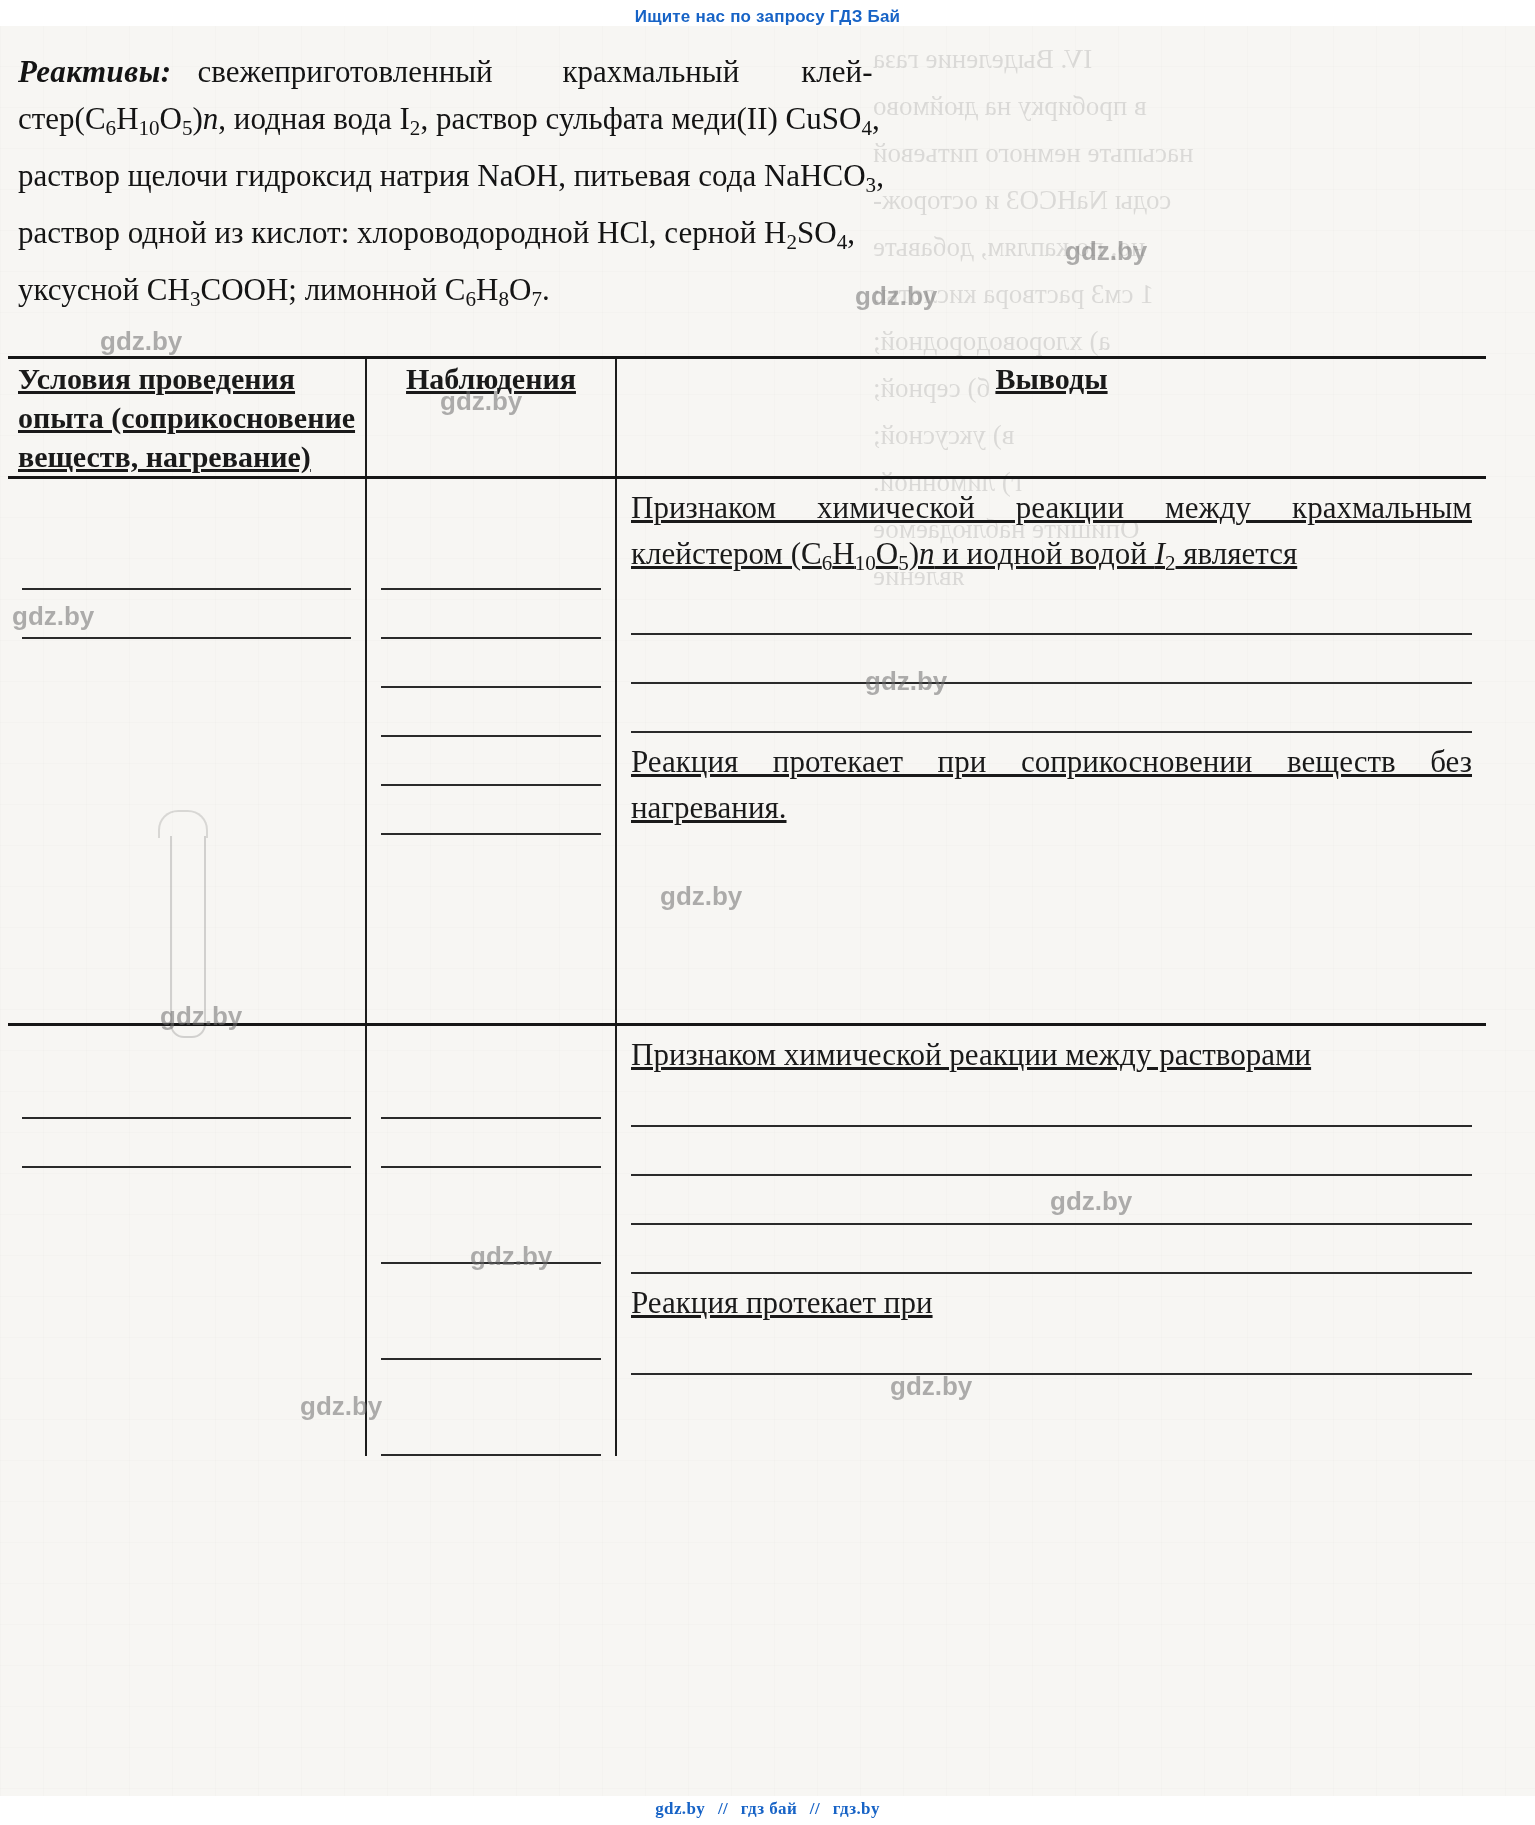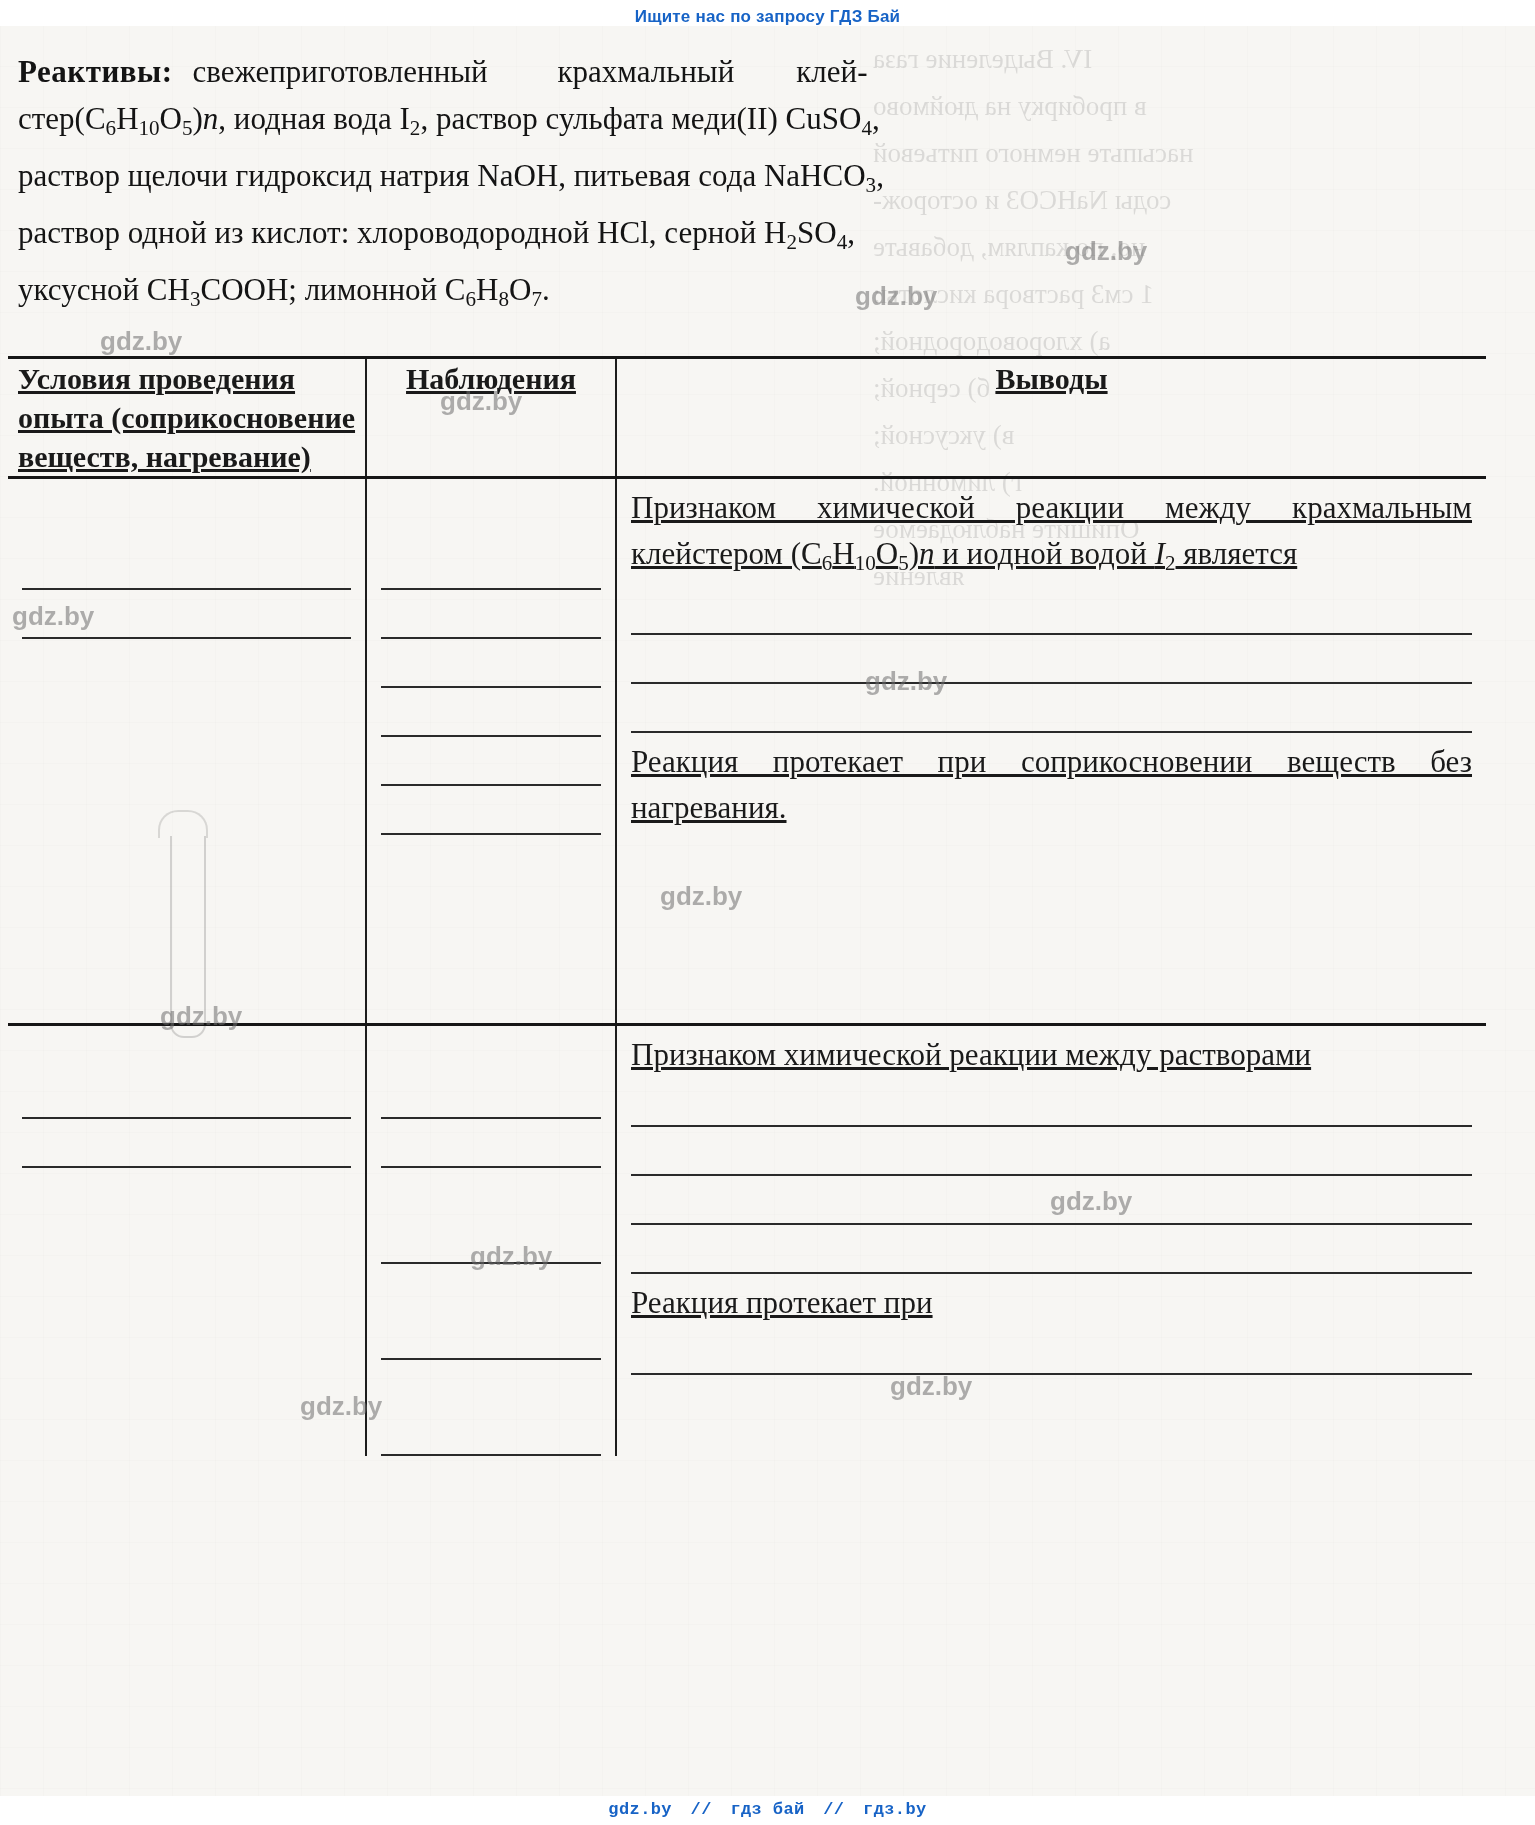--- a/index.html
+++ b/index.html
@@ -31,21 +31,21 @@
     color: #1763c6;
     background: #ffffff;
     letter-spacing: 0.2px;
   }
   .banner-bottom {
     position: absolute;
     bottom: 6px;
     left: 0;
     width: 1535px;
     text-align: center;
-    font-family: Liberation Mono, monospace;
+    font-family: Liberation Serif, serif;
     font-size: 17px;
     font-weight: bold;
     color: #1763c6;
     letter-spacing: 0.4px;
   }
   .banner-bottom span { margin: 0 4px; }
 
   
   .page {
     position: absolute;
@@ -83,21 +83,22 @@
     top: 22px;
     width: 1460px;
     font-size: 31px;
     line-height: 47px;
     text-align: justify;
     color: #141414;
   }
   .reagents .lbl {
     font-weight: bold;
     letter-spacing: 0.5px;
-    margin-right: 20px;
+    margin-right: 26px;
+    font-style: italic;
   }
   sub { font-size: 0.68em; vertical-align: -0.28em; }
   .ital { font-style: italic; }
 
   
   table.lab {
     position: absolute;
     left: 8px;
     top: 330px;
     width: 1478px;

